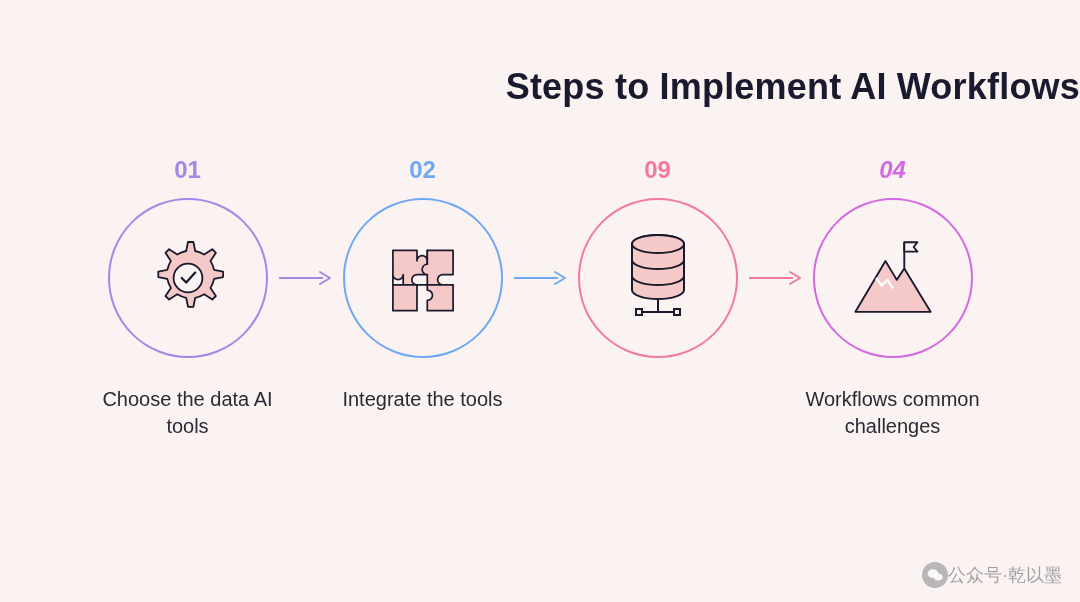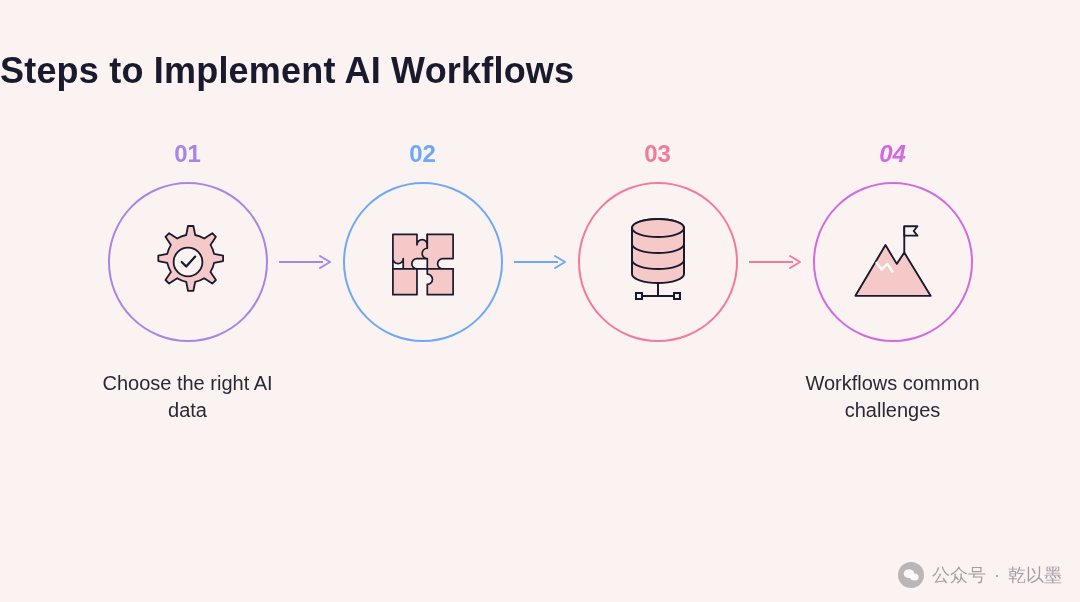--- a/index.html
+++ b/index.html
@@ -6,25 +6,25 @@
     body {
       width: 1080px;
       height: 602px;
       background: #fbf2f2;
       font-family: -apple-system, BlinkMacSystemFont, "Segoe UI", Helvetica, Arial, sans-serif;
       overflow: hidden;
       position: relative;
       border-radius: 16px;
     }
     .title {
-      text-align: left;
+      text-align: right;
       font-size: 36px;
       font-weight: 700;
       color: #1a1a2e;
-      padding-top: 50px;
+      padding-top: 66px;
       letter-spacing: 0.2px;
     }
     .steps-row {
       display: flex;
       justify-content: center;
       align-items: flex-start;
       margin-top: 48px;
       gap: 0;
       padding: 0 70px;
     }
@@ -76,21 +76,20 @@
     .b3 { border-color: #f27b9a; }
     .c4 { color: #d26ae0; font-style: italic; }
     .b4 { border-color: #d26ae0; }
 
     .watermark {
       position: absolute;
       right: 18px;
       bottom: 14px;
       display: flex;
       align-items: center;
-      gap: 8px;
       color: rgba(90,90,95,0.55);
       font-size: 18px;
     }
     .watermark .wm-icon {
       width: 26px;
       height: 26px;
       border-radius: 50%;
       background: rgba(120,120,125,0.5);
       display: flex;
       align-items: center;
@@ -112,21 +111,21 @@
       <span>
         <svg width="90" height="90" viewBox="0 0 100 100">
           <g fill="#f6c9c9" stroke="#1a1a2e" stroke-width="2" stroke-linejoin="round">
             <path d="M50 10 l6 0 l2 10 a32 32 0 0 1 10 4 l9 -6 l4 4 l-6 9 a32 32 0 0 1 4 10 l10 2 l0 6 l-10 2 a32 32 0 0 1 -4 10 l6 9 l-4 4 l-9 -6 a32 32 0 0 1 -10 4 l-2 10 l-6 0 l-2 -10 a32 32 0 0 1 -10 -4 l-9 6 l-4 -4 l6 -9 a32 32 0 0 1 -4 -10 l-10 -2 l0 -6 l10 -2 a32 32 0 0 1 4 -10 l-6 -9 l4 -4 l9 6 a32 32 0 0 1 10 -4 z"></path>
           </g>
           <circle cx="50" cy="50" r="16" fill="#fbf2f2" stroke="#1a1a2e" stroke-width="2"></circle>
           <path d="M43 50 l5 5 l10 -11" fill="none" stroke="#1a1a2e" stroke-width="2.5" stroke-linecap="round" stroke-linejoin="round"></path>
         </svg>
       </span>
     </div>
-    <div class="label">Choose the right AI data</div>
+    <div class="label">Choose the data AI tools</div>
   </div>
 
   <div class="arrow">
     <svg width="55" height="20" viewBox="0 0 55 20">
       <line x1="1" y1="10" x2="45" y2="10" stroke="#a686e6" stroke-width="2"></line>
       <path d="M42 4 L52 10 L42 16" fill="none" stroke="#a686e6" stroke-width="2" stroke-linecap="round" stroke-linejoin="round"></path>
     </svg>
   </div>
 
   <div class="step">
@@ -136,31 +135,32 @@
         <svg width="86" height="86" viewBox="0 0 100 100">
           <g fill="#f6c9c9" stroke="#1a1a2e" stroke-width="2" stroke-linejoin="round">
             <path d="M15 18 h28 v12 a6 6 0 0 1 12 0 v-12 h0 v28 h-12 a6 6 0 0 0 0 12 h12 v0 h-28 v-12 a6 6 0 0 1 -12 0 v12 h0 z" transform="translate(0,0)"></path>
             <path d="M55 18 h30 v28 h-12 a6 6 0 0 0 0 12 h12 v0 h-30 v-12 a6 6 0 0 1 0 -12 v-0 z"></path>
             <path d="M15 58 h28 v30 h-28 z"></path>
             <path d="M55 58 h30 v30 h-30 v-12 a6 6 0 0 0 0 -12 z"></path>
           </g>
         </svg>
       </span>
     </div>
+    <div class="label">Integrate the tools</div>
   </div>
 
   <div class="arrow">
     <svg width="55" height="20" viewBox="0 0 55 20">
       <line x1="1" y1="10" x2="45" y2="10" stroke="#6fa8f5" stroke-width="2"></line>
       <path d="M42 4 L52 10 L42 16" fill="none" stroke="#6fa8f5" stroke-width="2" stroke-linecap="round" stroke-linejoin="round"></path>
     </svg>
   </div>
 
   <div class="step">
-    <div class="num c3">03</div>
+    <div class="num c3">09</div>
     <div class="circle b3">
       <span>
         <svg width="80" height="100" viewBox="0 0 80 100">
           <g stroke="#1a1a2e" stroke-width="2">
             <ellipse cx="40" cy="16" rx="26" ry="9" fill="#f6c9c9"></ellipse>
             <path d="M14 16 v16 a26 9 0 0 0 52 0 v-16" fill="#f6c9c9"></path>
             <path d="M14 32 v16 a26 9 0 0 0 52 0 v-16" fill="#f6c9c9"></path>
             <path d="M14 48 v14 a26 9 0 0 0 52 0 v-14" fill="#f6c9c9"></path>
             <ellipse cx="40" cy="16" rx="26" ry="9" fill="#f6c9c9"></ellipse>
             <path d="M14 32 a26 9 0 0 0 52 0" fill="none"></path>

